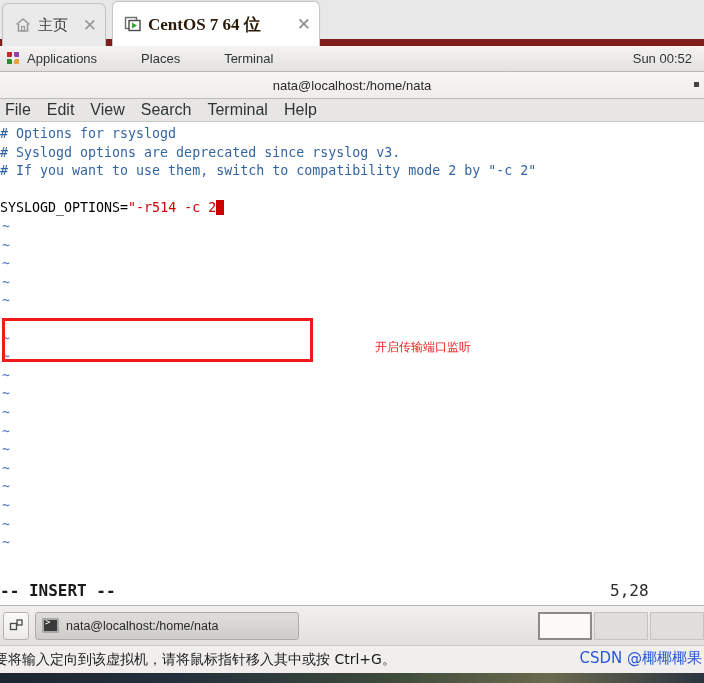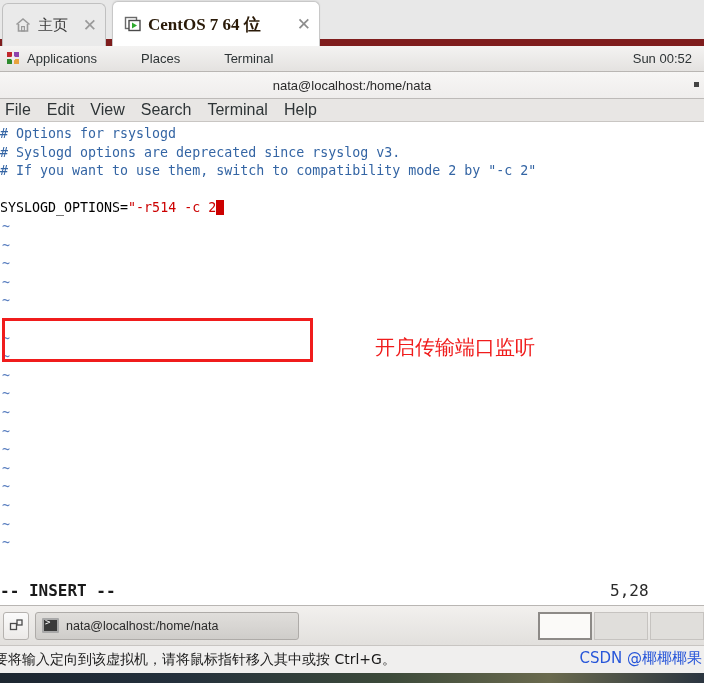--- a/index.html
+++ b/index.html
@@ -115,21 +115,21 @@
 
   
   .hl-box {
     position: absolute; left: 2px; top: 196px;
     width: 311px; height: 44px;
     border: 3px solid #f01c1c;
     pointer-events: none;
   }
   .annot {
     position: absolute; left: 375px; top: 216px;
-    color: #f01c1c; font-size: 20px;
+    color: #f01c1c; font-size: 12px;
     font-family: "DejaVu Sans", sans-serif;
     white-space: nowrap;
   }
 
   
   .taskbar {
     position: absolute; left: 0; top: 605px; width: 704px; height: 40px;
     background: linear-gradient(#f2f0ee, #e2e0dd);
     border-top: 1px solid #b9b6b3;
     display: flex; align-items: center;

